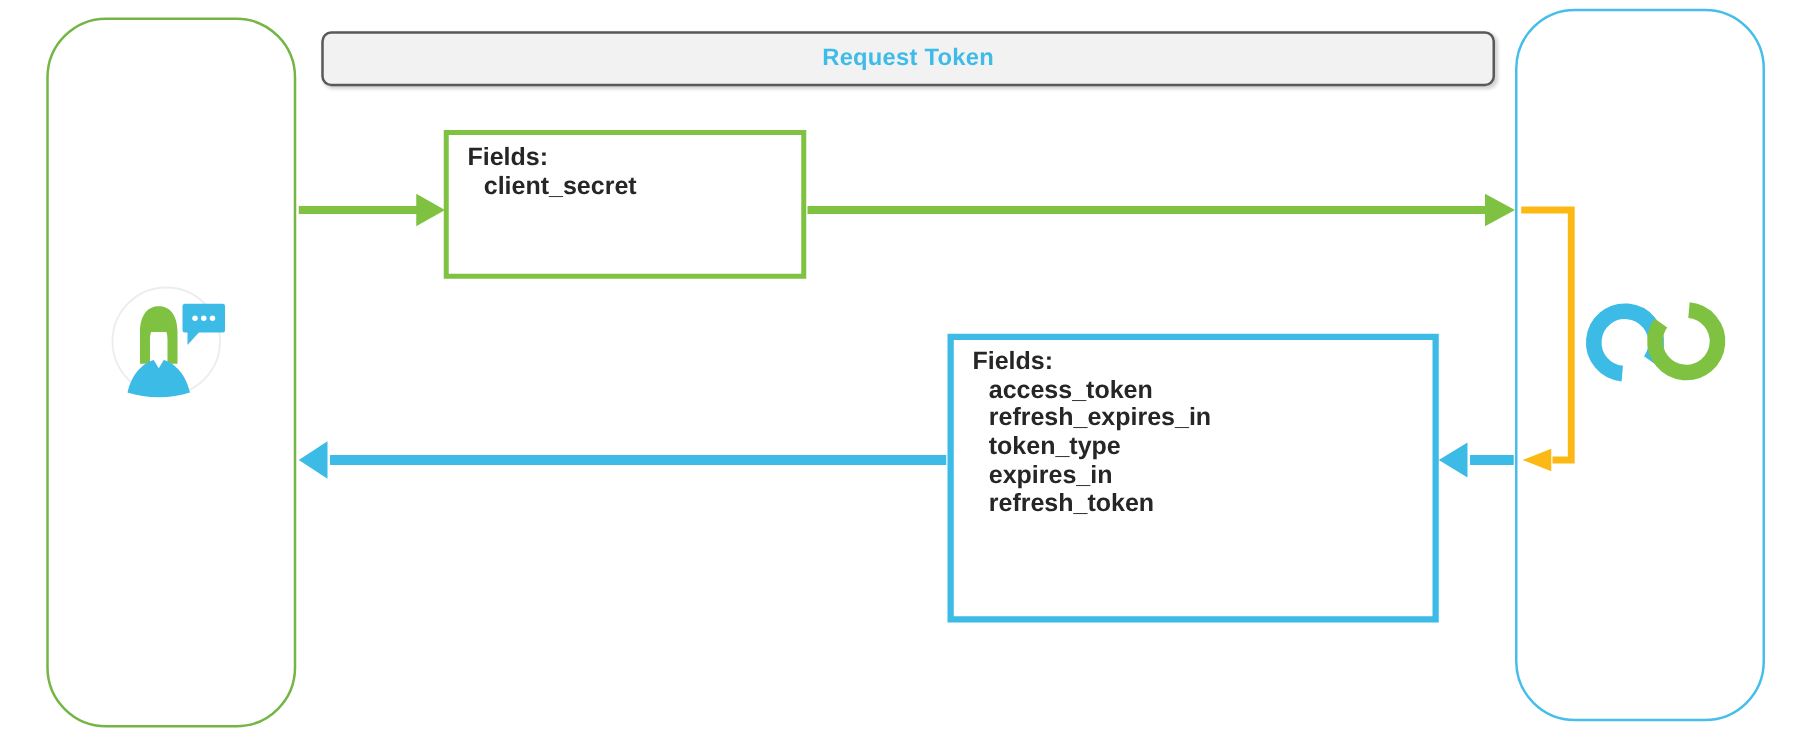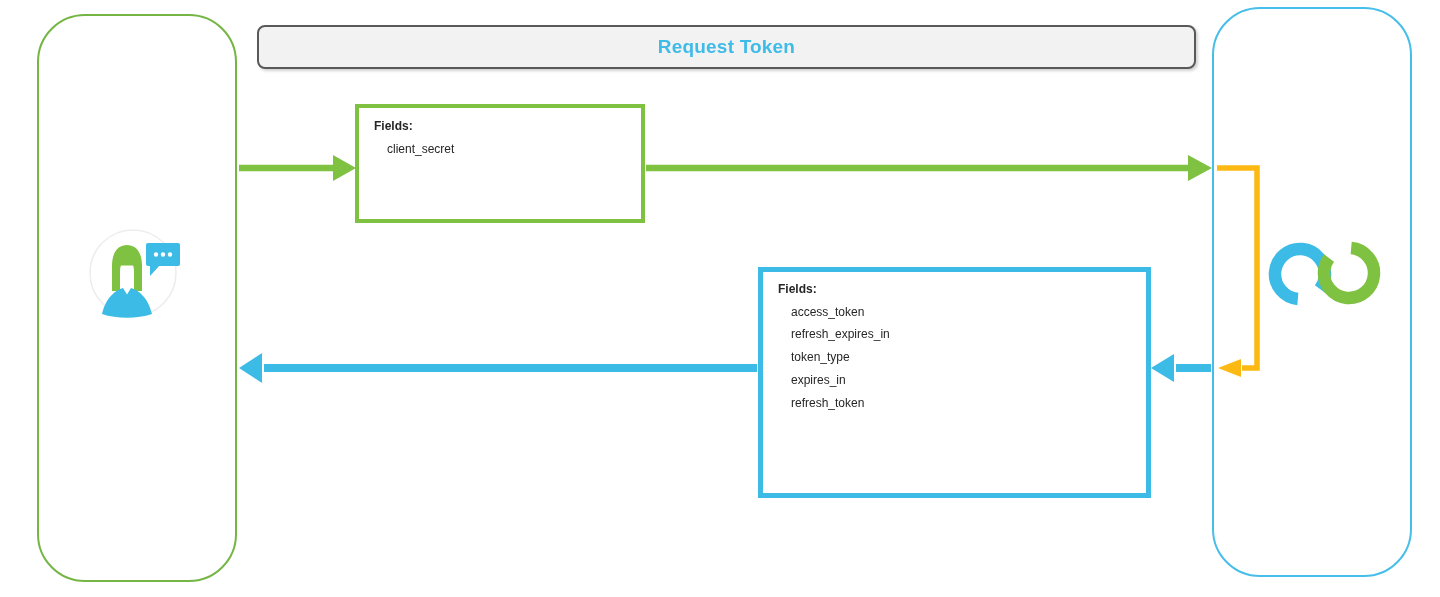--- a/index.html
+++ b/index.html
@@ -17,23 +17,23 @@
   .actor-rect.right{left:1212px;top:7px;width:200px;height:570px;border:2px solid var(--blue_border);}
 
   .title-bar{
     position:absolute;left:257px;top:25px;width:939px;height:44px;
     background:var(--bar_fill);border:2px solid var(--bar_border);border-radius:8px;
     box-shadow:2px 2px 3px rgba(0,0,0,.18);
     display:flex;align-items:center;justify-content:center;
   }
   .title-bar .title{font-size:19px;font-weight:bold;color:var(--title_blue);letter-spacing:.2px;}
 
-  .fields-box{position:absolute;background:#fff;font-size:12px;line-height:23px;}
+  .fields-box{position:absolute;background:#fff;font-size:20px;line-height:23px;}
   .fields-box .fields-label{font-weight:bold;}
-  .fields-box .field-item{padding-left:13px;}
+  .fields-box .field-item{padding-left:13px;font-weight:bold;}
   .fields-box.request{
     left:355px;top:104px;width:290px;height:119px;
     border:4px solid var(--green);padding:7px 10px 0 15px;
   }
   .fields-box.response{
     left:758px;top:267px;width:393px;height:231px;
     border:5px solid var(--blue);padding:6px 10px 0 15px;line-height:22.7px;
   }
 
   svg.overlay{position:absolute;left:0;top:0;width:1440px;height:597px;pointer-events:none;}

